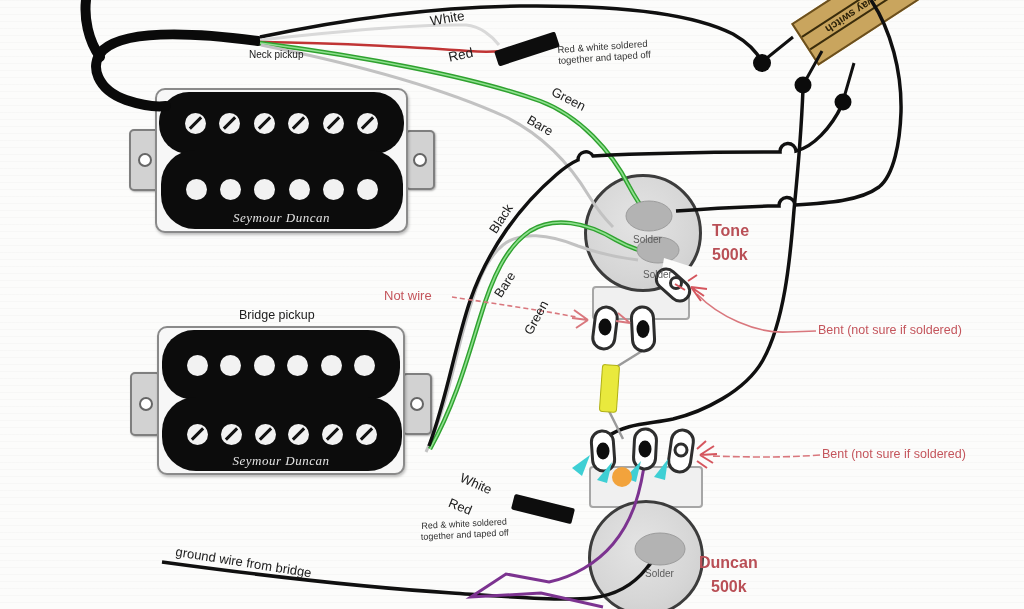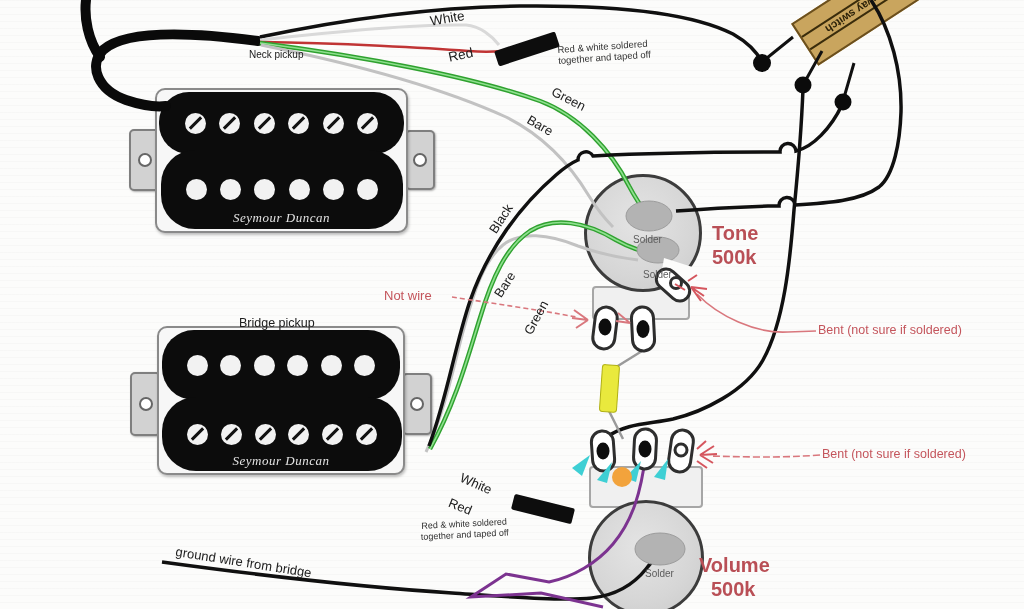--- a/index.html
+++ b/index.html
@@ -21,21 +21,21 @@
   
   .pot-casing{position:absolute;background:#f0f0f0;border:2px solid #a6a6a6;border-radius:4px;}
   .pot-circle{position:absolute;border-radius:50%;background:radial-gradient(circle at 45% 40%,#e4e4e4 0%,#d6d6d6 60%,#c9c9c9 100%);border:3px solid #3c3c3c;box-sizing:border-box;}
   
   .switch-body{position:absolute;left:795px;top:-13px;width:120px;height:50px;background:#c9a55e;border:2px solid #6b4f1d;transform:rotate(-33deg);box-sizing:border-box;}
   .switch-line{position:absolute;left:0;right:0;height:2px;background:#3a2c0b;}
   .switch-label{position:absolute;inset:0;display:flex;align-items:center;justify-content:center;transform:rotate(180deg);font-size:11px;font-weight:bold;color:#2b2109;white-space:nowrap;}
   
   .lbl{position:absolute;color:#202020;font-size:13px;white-space:nowrap;transform-origin:left top;}
   .lbl.red{color:#c4555c;}
-  .pot-name{position:absolute;color:#b94f56;font-size:20px;font-weight:600;white-space:nowrap;}
+  .pot-name{position:absolute;color:#b94f56;font-size:16px;font-weight:600;white-space:nowrap;}
   .note{position:absolute;font-size:9.5px;line-height:11px;color:#303030;transform-origin:left top;}
   .solder-lbl{position:absolute;font-size:10px;color:#5c5c5c;white-space:nowrap;margin-top:24px;}
   svg.wires{position:absolute;left:0;top:0;z-index:4;}
   .txt{z-index:6;}
 </style>
 </head>
 <body>
 
 <div class="canvas">
 
@@ -173,21 +173,21 @@
     <path d="M 452 297 C 490 303 540 310 576 317" stroke="#d9777d" stroke-width="1.6" stroke-dasharray="5 3" fill="none"></path>
     <path d="M 588 320 L 574 310 M 588 320 L 572 318 M 588 320 L 576 328" stroke="#d9777d" stroke-width="2" fill="none"></path>
     <path d="M 630 323 L 618 313 M 630 323 L 616 321" stroke="#d9777d" stroke-width="1.8" fill="none"></path>
     <path d="M 816 331 L 788 332 C 756 334 718 316 697 294" stroke="#d9777d" stroke-width="1.6" fill="none"></path>
     <path d="M 691 287 L 704 296 M 691 287 L 701 301 M 691 287 L 707 289 M 688 281 L 697 275 M 685 290 L 675 284" stroke="#d5565e" stroke-width="2" fill="none"></path>
     <path d="M 820 455 C 780 458 745 457 710 456" stroke="#d9777d" stroke-width="1.6" stroke-dasharray="7 3" fill="none"></path>
     <path d="M 700 455 L 714 446 M 700 455 L 717 454 M 700 455 L 713 463 M 697 449 L 706 441 M 697 461 L 707 468" stroke="#d5565e" stroke-width="2" fill="none"></path>
   </svg>
 
   <div class="lbl txt" style="left:249px;top:49px;font-size:10px;">Neck pickup</div>
-  <div class="lbl txt" style="left:239px;top:308px;font-size:12.5px;margin-top:8px;">Bridge pickup</div>
+  <div class="lbl txt" style="left:239px;top:308px;font-size:12.5px;">Bridge pickup</div>
 
   <div class="lbl txt" style="left:429px;top:14px;transform:rotate(-10deg);font-size:13.5px;">White</div>
   <div class="lbl txt" style="left:447px;top:50px;transform:rotate(-12deg);font-size:13.5px;">Red</div>
   <div class="lbl txt" style="left:556px;top:84px;transform:rotate(27deg);">Green</div>
   <div class="lbl txt" style="left:532px;top:112px;transform:rotate(30deg);">Bare</div>
 
   <div class="note txt" style="left:557px;top:44px;transform:rotate(-4deg);">
     <div>Red &amp; white soldered</div>
     <div>together and taped off</div>
   </div>
@@ -195,21 +195,21 @@
   <div class="lbl txt" style="left:486px;top:228px;transform:rotate(-57deg);">Black</div>
   <div class="lbl txt" style="left:491px;top:292px;transform:rotate(-57deg);">Bare</div>
   <div class="lbl txt" style="left:521px;top:330px;transform:rotate(-62deg);">Green</div>
 
   <div class="lbl red txt" style="left:384px;top:288px;">Not wire</div>
   <div class="lbl red txt" style="left:818px;top:323px;font-size:12.5px;">Bent (not sure if soldered)</div>
   <div class="lbl red txt" style="left:822px;top:447px;font-size:12.5px;">Bent (not sure if soldered)</div>
 
   <div class="pot-name txt" style="left:712px;top:222px;">Tone</div>
   <div class="pot-name txt" style="left:712px;top:246px;">500k</div>
-  <div class="pot-name txt" style="left:699px;top:554px;">Volume</div>
+  <div class="pot-name txt" style="left:699px;top:554px;">Duncan</div>
   <div class="pot-name txt" style="left:711px;top:578px;">500k</div>
 
   <div class="solder-lbl txt" style="left:633px;top:210px;">Solder</div>
   <div class="solder-lbl txt" style="left:643px;top:245px;">Solder</div>
   <div class="solder-lbl txt" style="left:645px;top:544px;">Solder</div>
 
   <div class="lbl txt" style="left:464px;top:470px;transform:rotate(24deg);">White</div>
   <div class="lbl txt" style="left:452px;top:495px;transform:rotate(22deg);">Red</div>
 
   <div class="note txt" style="left:420px;top:521px;transform:rotate(-3deg);text-align:center;font-size:9px;line-height:10.5px;">

